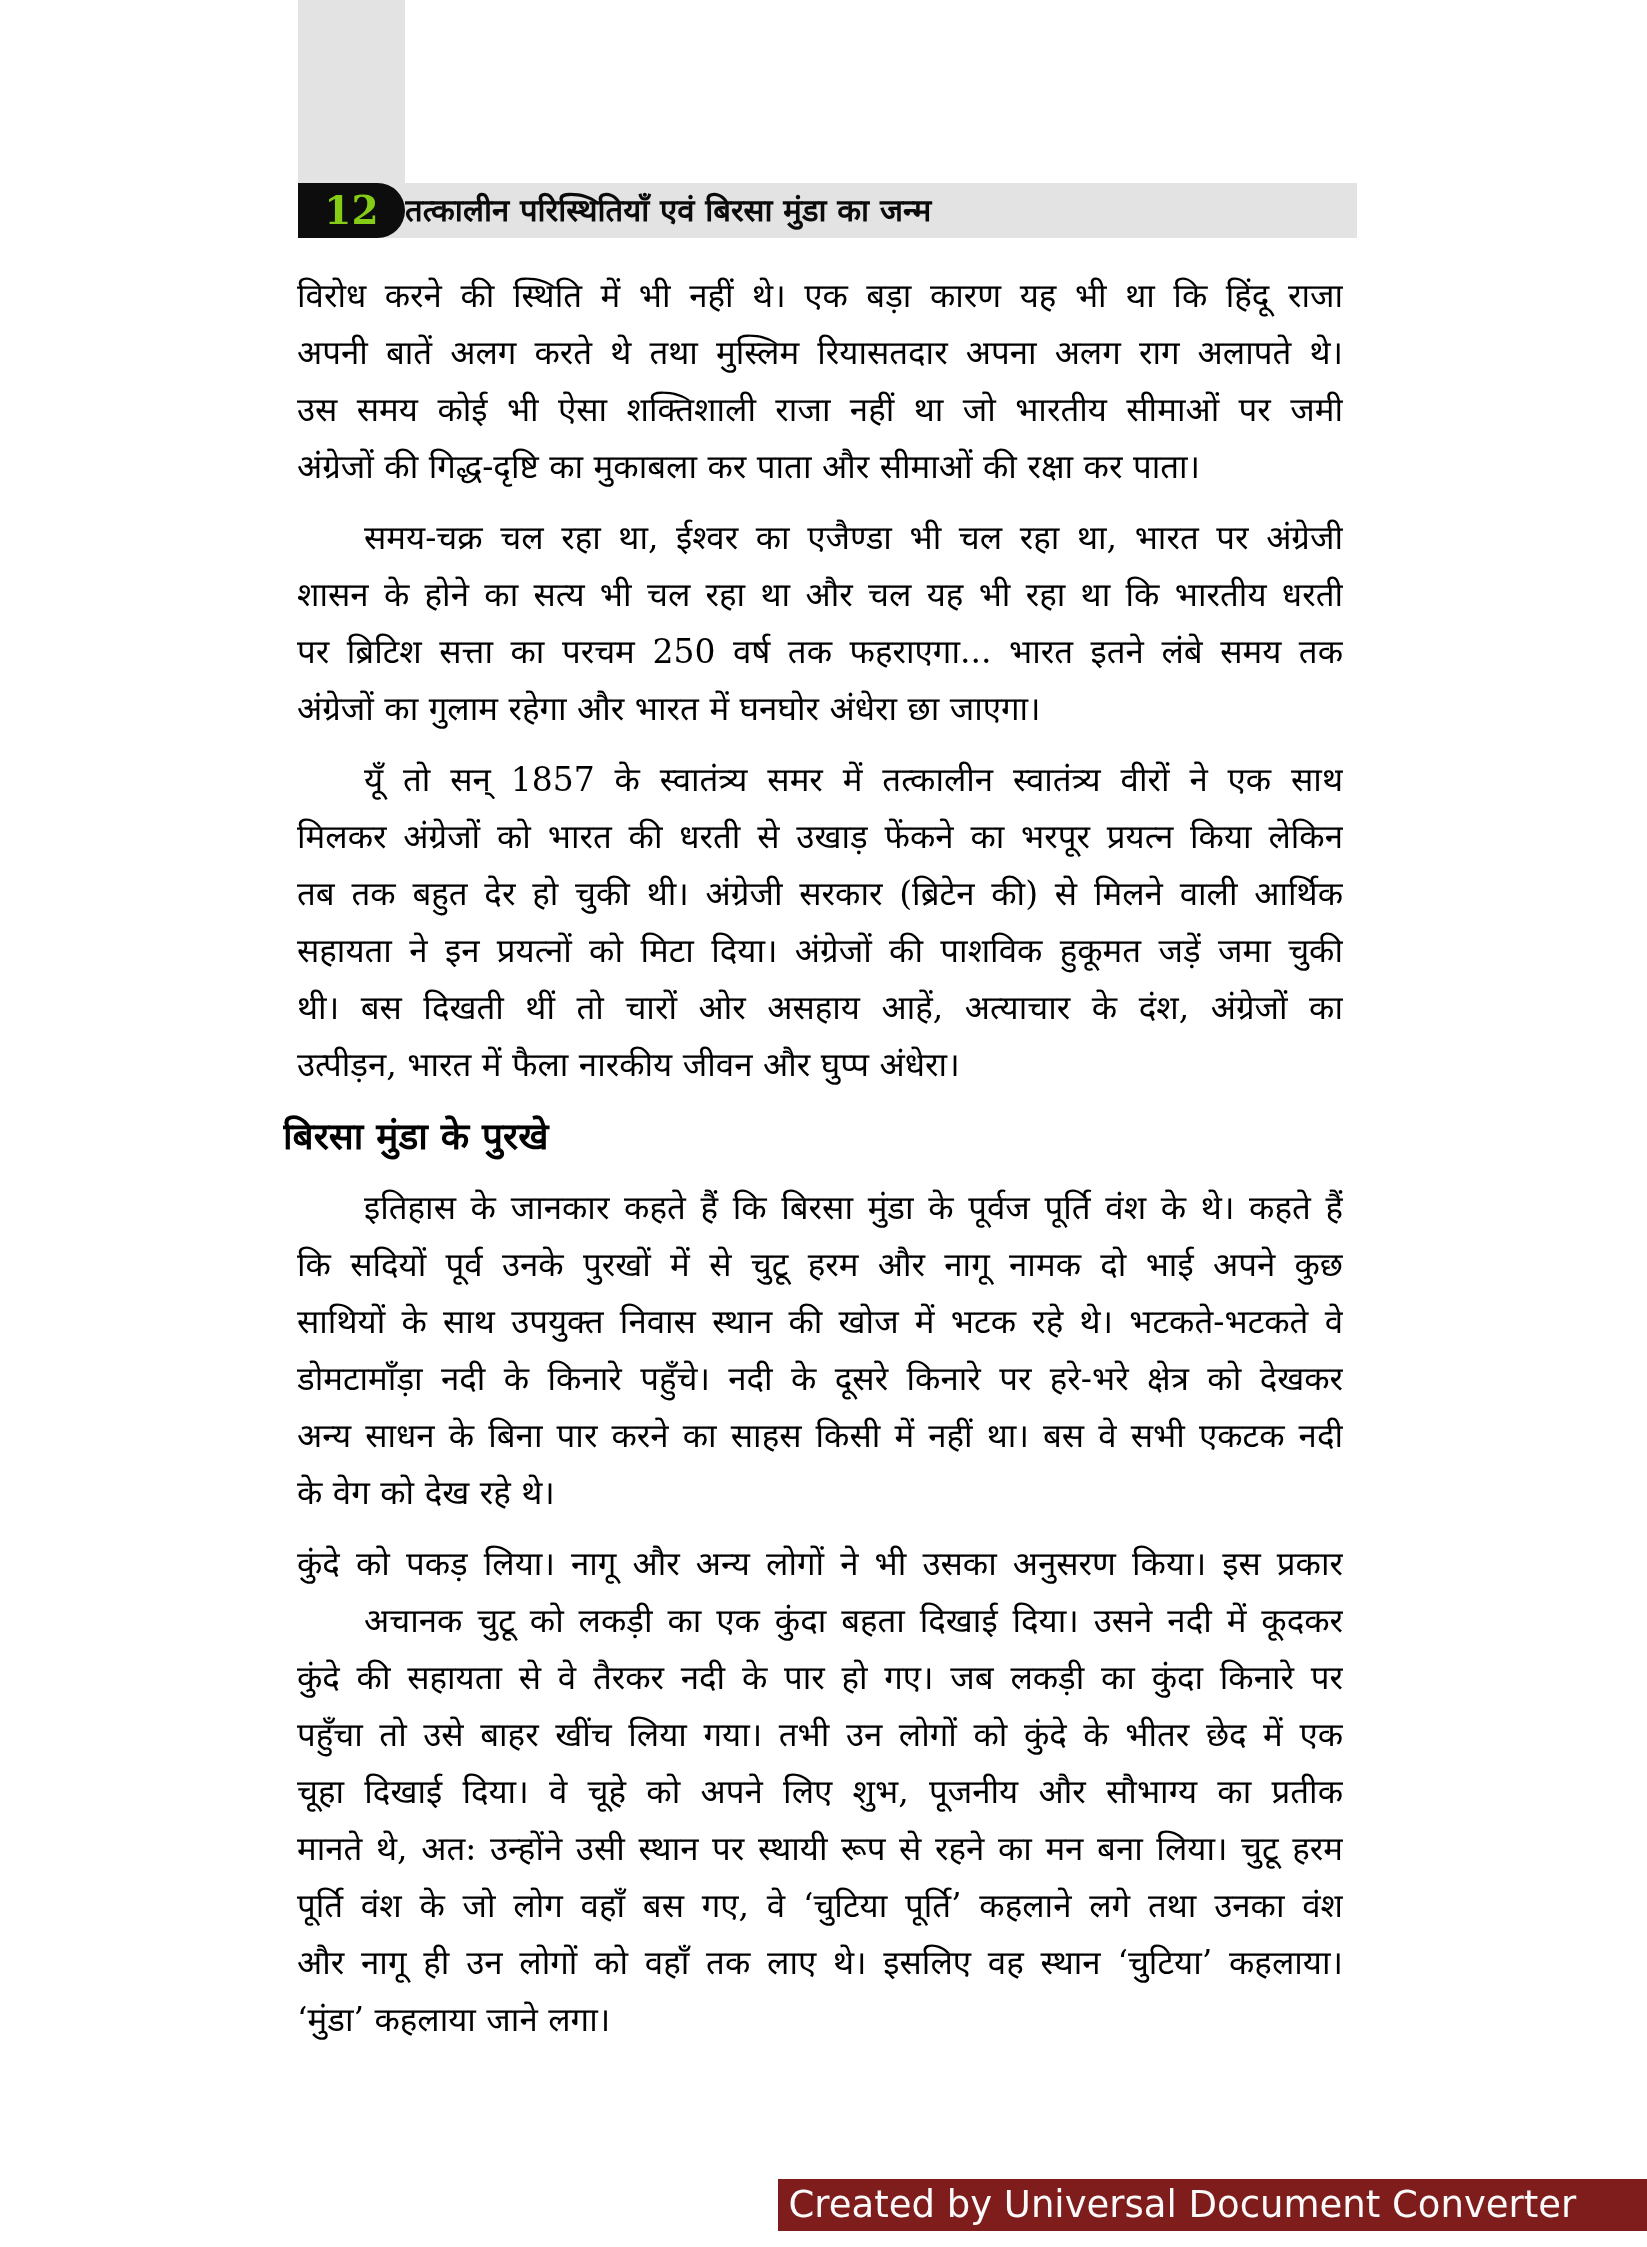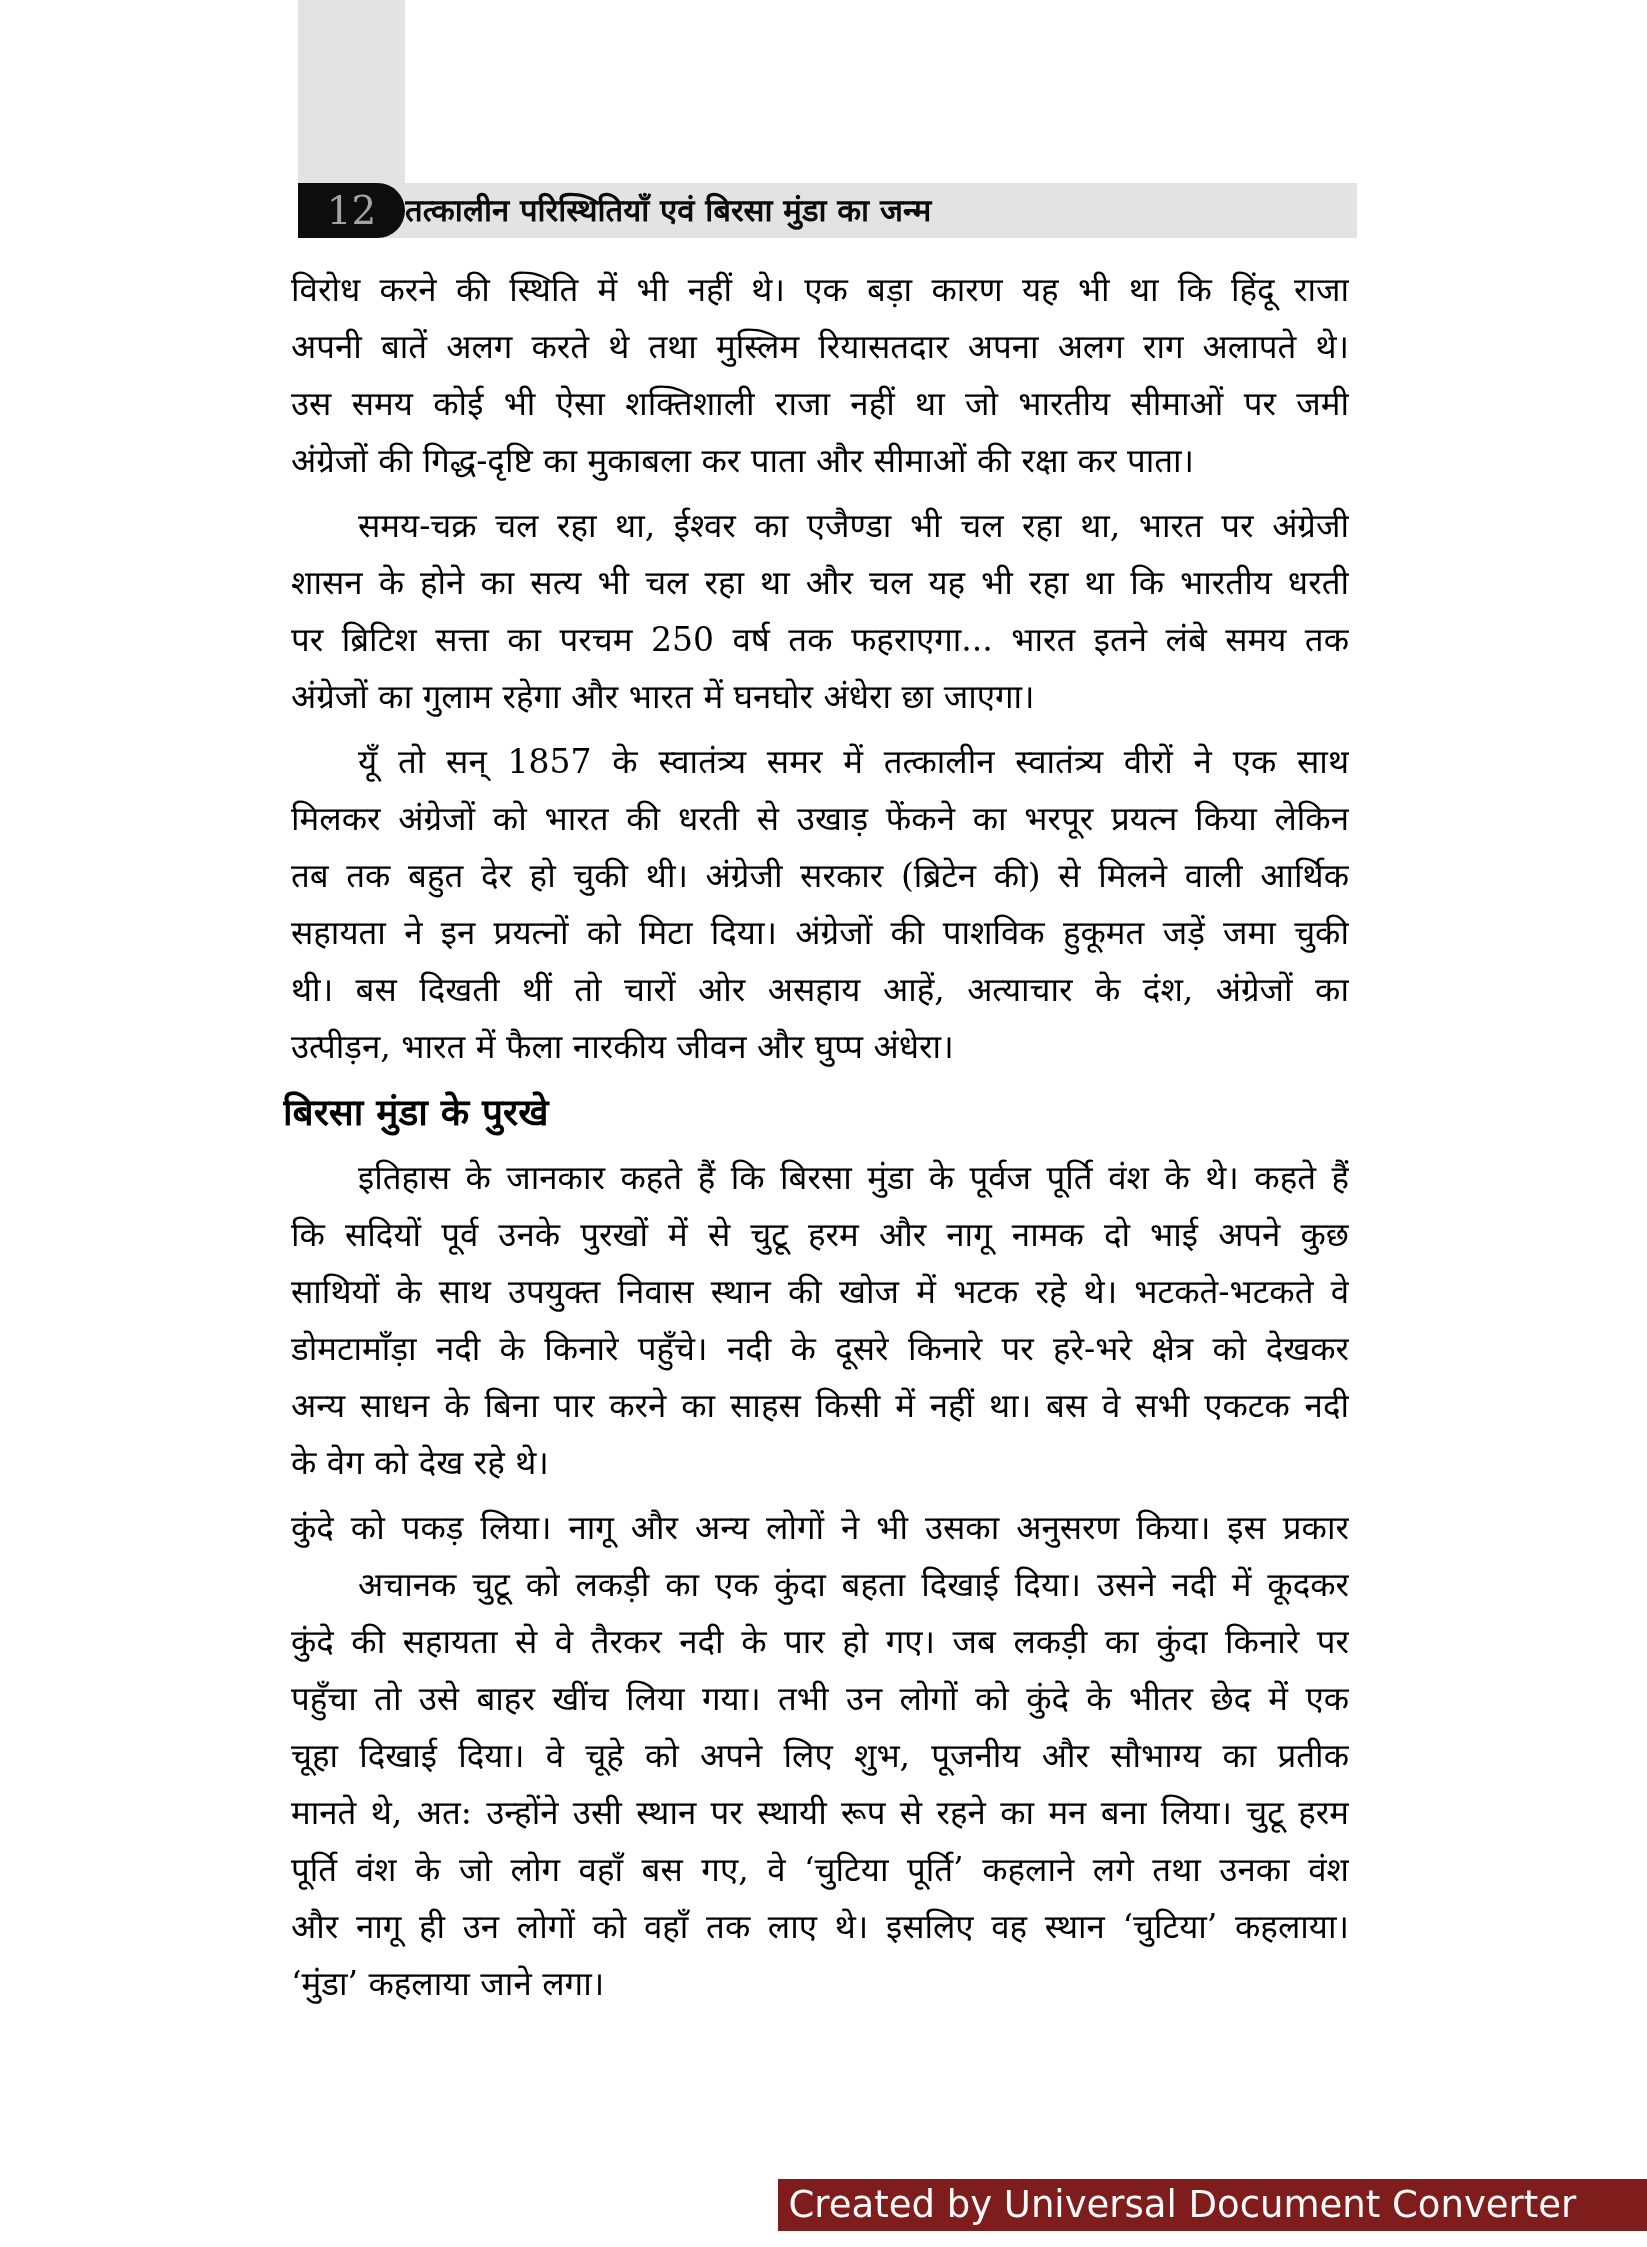--- a/index.html
+++ b/index.html
@@ -41,23 +41,23 @@
     width: 107px;
     height: 55px;
     background: #0d0d0d;
     border-top-right-radius: 30px;
     border-bottom-right-radius: 30px;
     display: flex;
     align-items: center;
     justify-content: center;
   }
   .page-num {
-    color: #a3a3a3;
+    color: #84cc16;
     font-family: "DejaVu Serif", serif;
-    font-weight: 400;
+    font-weight: 700;
     font-size: 39px;
     line-height: 1;
   }
   .header-title {
     flex: 1 1 auto;
     text-align: left;
     padding-right: 16px;
     font-weight: 700;
     font-size: 31px;
     line-height: 55px;
@@ -65,21 +65,21 @@
     overflow: hidden;
     color: #0a0a0a;
   }
   
   .body-text {
     position: absolute;
     left: 283px;
     top: 253px;
     width: 1074px;
   }
-  .paragraph { margin: 8px; padding: 0; }
+  .paragraph { margin: 14px; padding: 0; }
   .line {
     height: 57px;
     line-height: 57px;
     font-size: 33px;
     text-align: justify;
     text-align-last: justify;
     overflow: hidden;
     white-space: normal;
   }
   .line.last {

